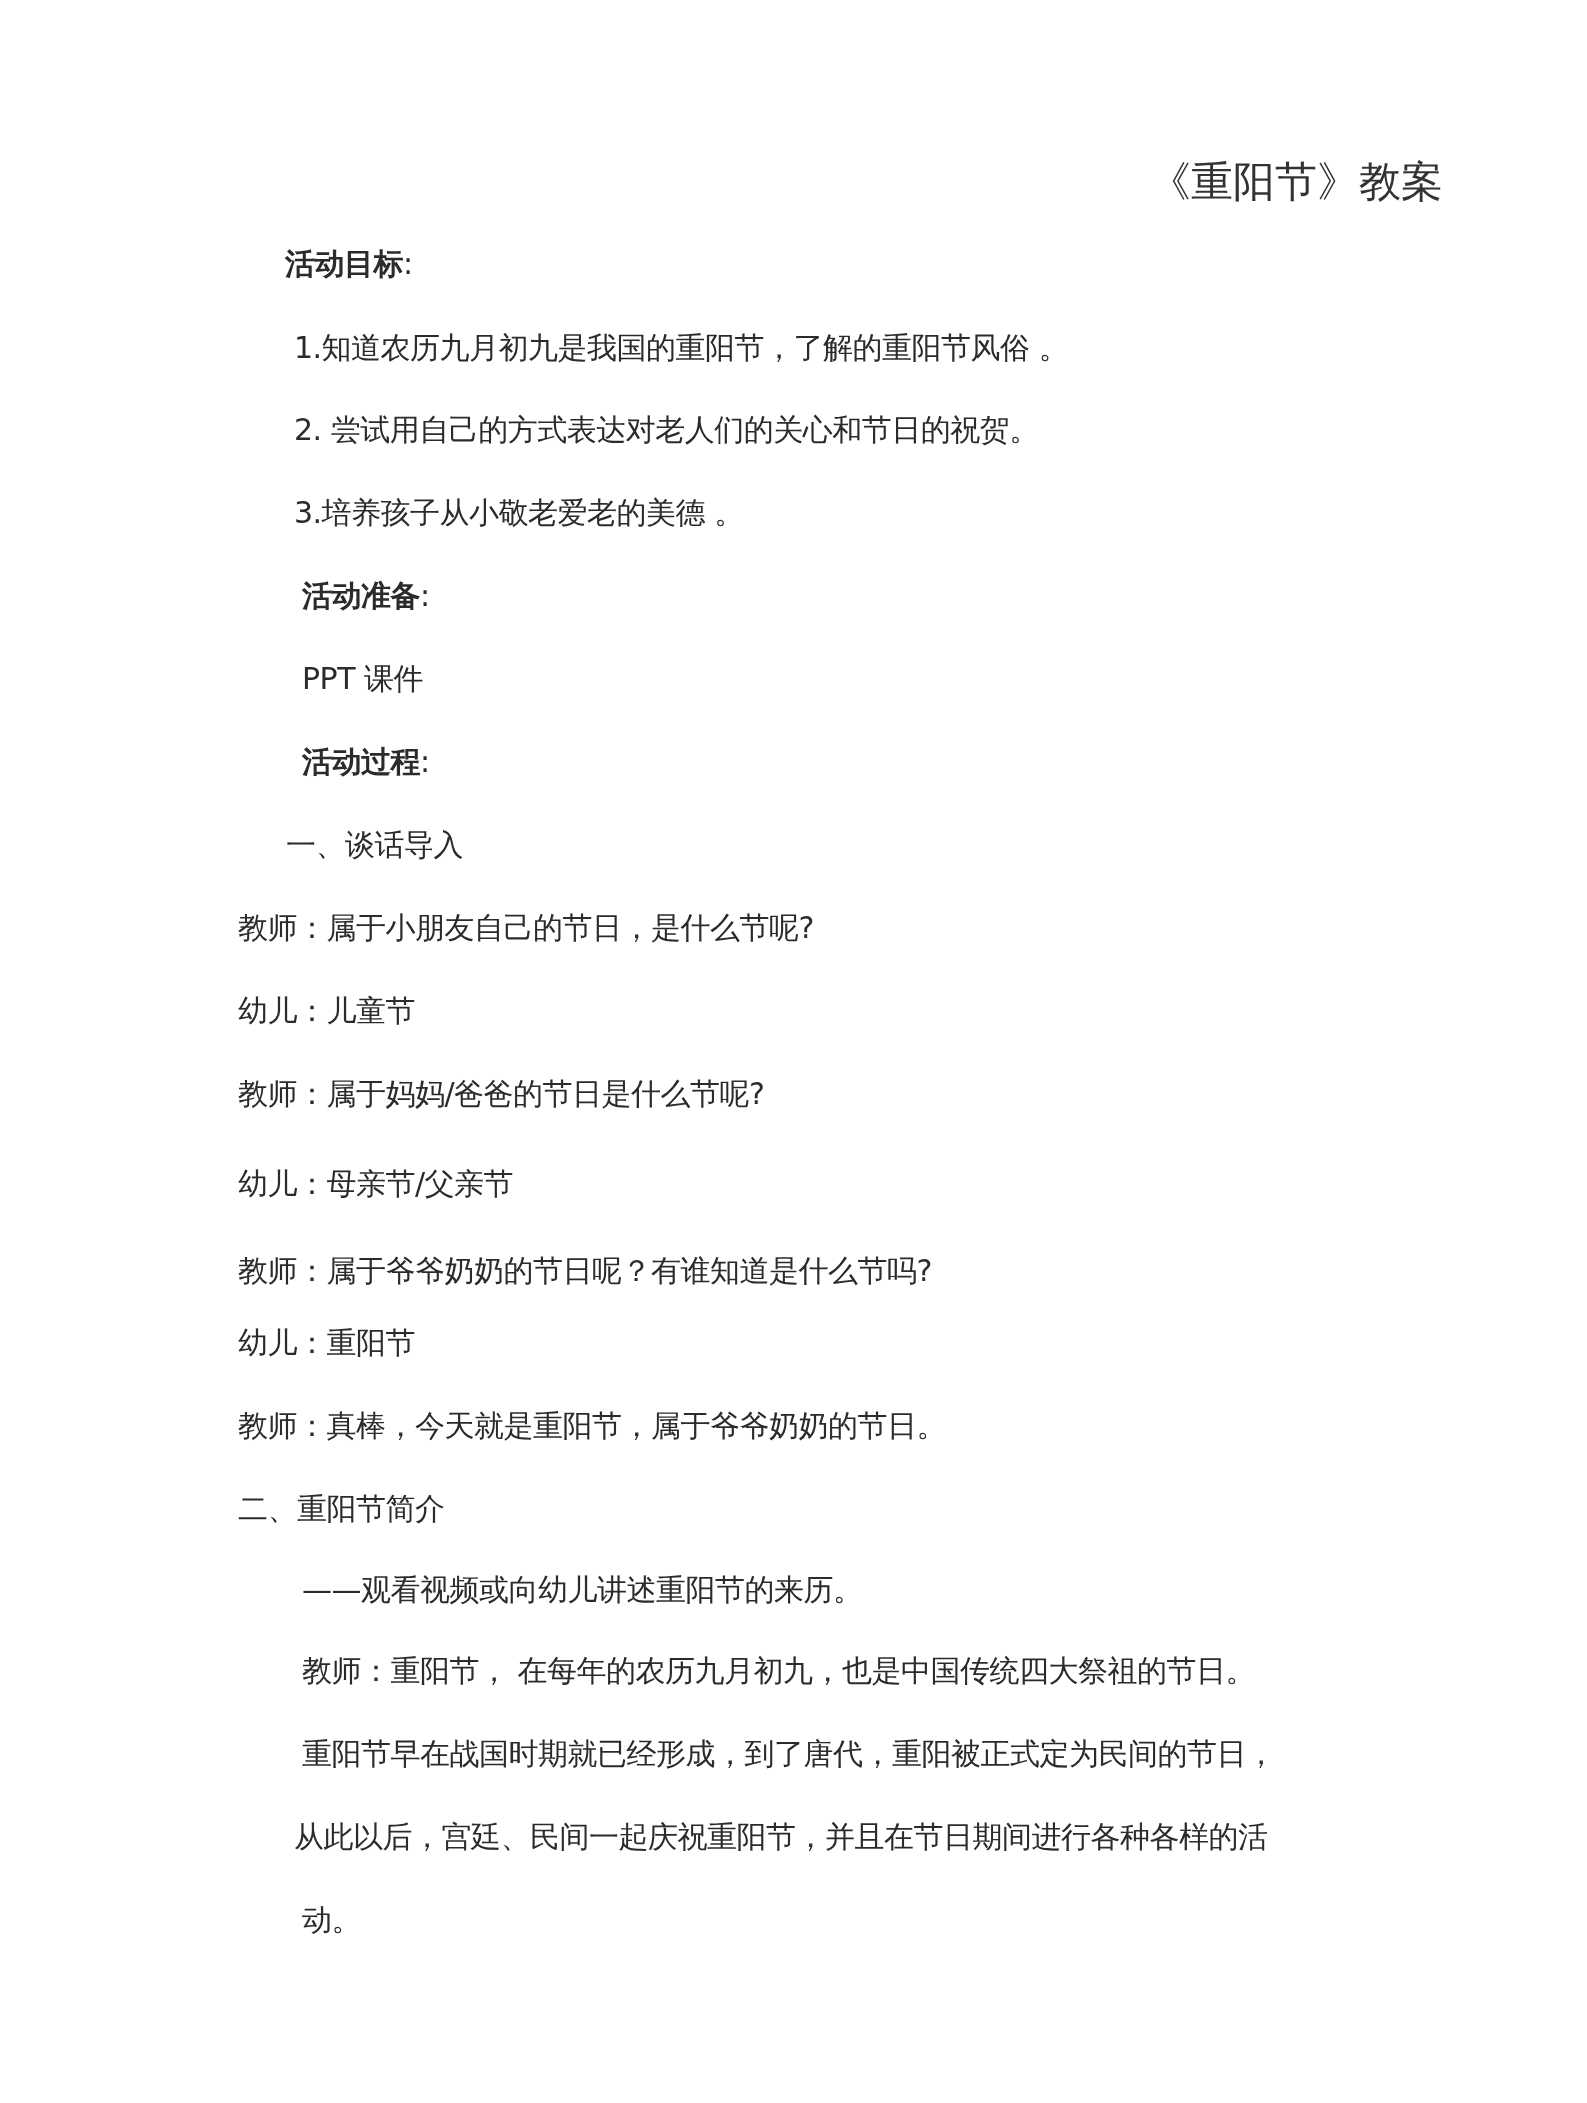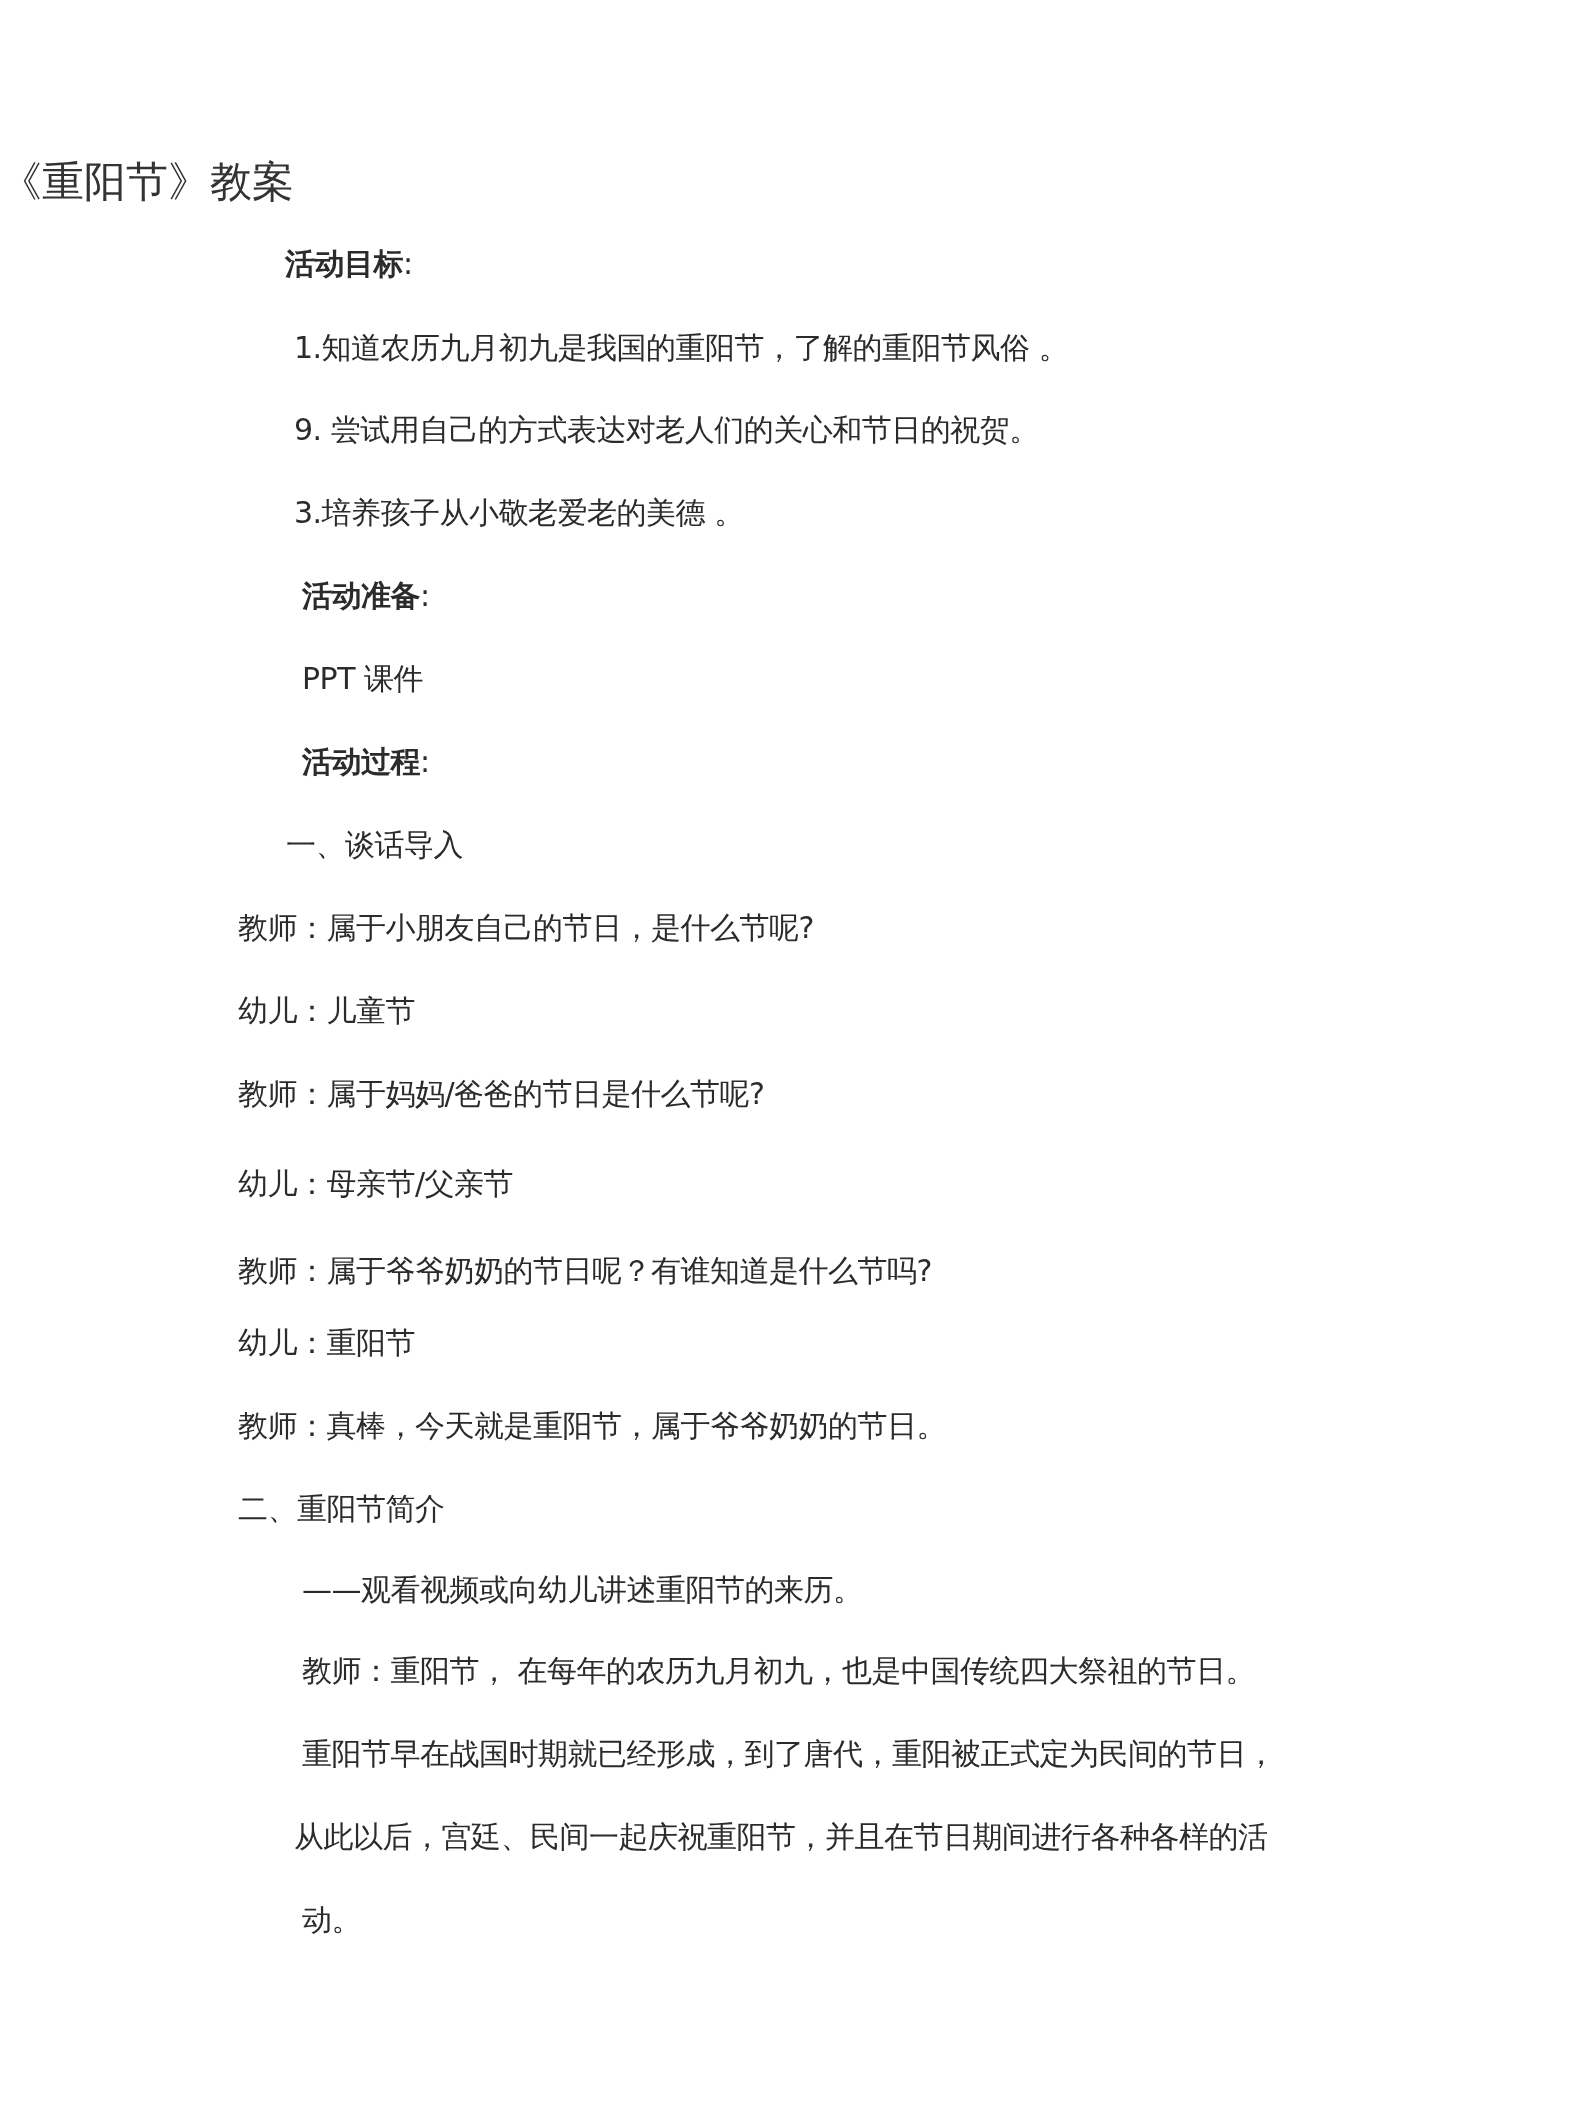--- a/index.html
+++ b/index.html
@@ -26,21 +26,21 @@
       font-size: 30px;
       line-height: 40px;
       white-space: nowrap;
       letter-spacing: -0.5px;
     }
     .title {
       position: absolute;
       top: 155px;
       left: 0;
       width: 1443px;
-      text-align: left;
+      text-align: right;
       font-size: 42px;
       line-height: 54px;
       color: #333;
     }
     .bold {
       font-weight: bold;
     }
     .colon {
       font-weight: normal;
     }
@@ -49,21 +49,21 @@
 <body>
 
 <div class="page">
 
   <div class="title">《重阳节》教案</div>
 
   <div class="line bold" style="left:285px; top:244px;">
     <span>活动目标</span><span class="colon">:</span>
   </div>
   <div class="line" style="left:294px; top:328px;">1.知道农历九月初九是我国的重阳节，了解的重阳节风俗 。</div>
-  <div class="line" style="left:294px; top:410px;">9.  尝试用自己的方式表达对老人们的关心和节日的祝贺。</div>
+  <div class="line" style="left:294px; top:410px;">2.  尝试用自己的方式表达对老人们的关心和节日的祝贺。</div>
   <div class="line" style="left:294px; top:493px;">3.培养孩子从小敬老爱老的美德 。</div>
 
   <div class="line bold" style="left:302px; top:576px;">
     <span>活动准备</span><span class="colon">:</span>
   </div>
   <div class="line" style="left:302px; top:659px;">PPT 课件</div>
 
   <div class="line bold" style="left:302px; top:742px;">
     <span>活动过程</span><span class="colon">:</span>
   </div>

